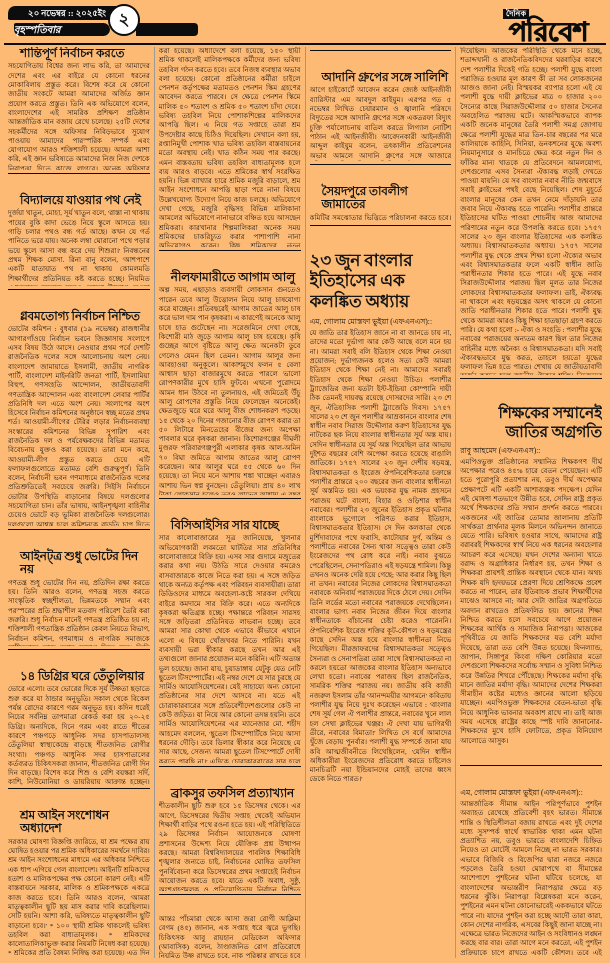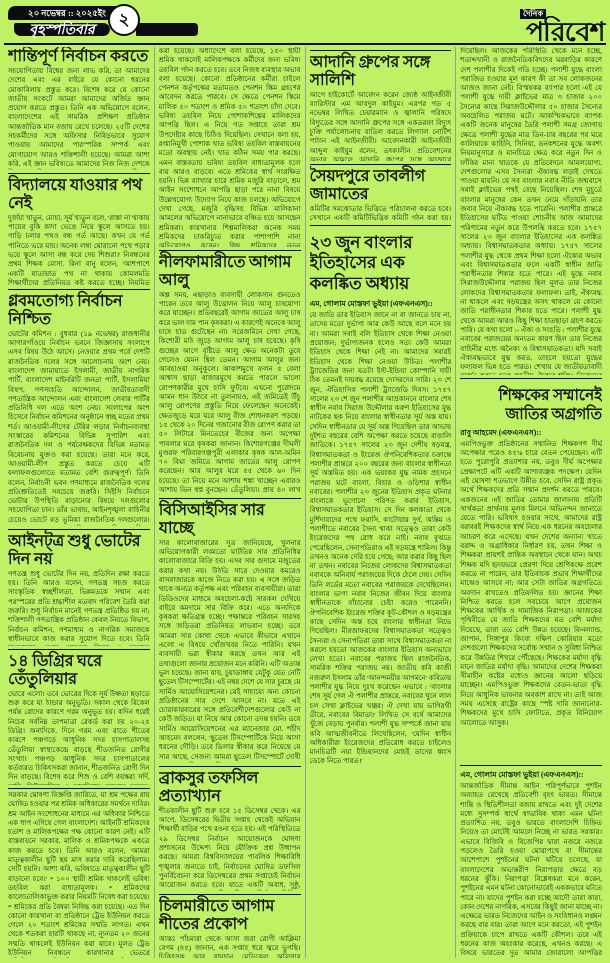--- a/index.html
+++ b/index.html
@@ -1,45 +1,45 @@
 <!DOCTYPE html>
 <html><head>
 <meta charset="utf-8">
 <style>
   *{margin:0;padding:0;box-sizing:border-box}
   html,body{width:610px;height:963px}
   body{background:#eee;font-family:"Liberation Serif",serif;color:#151515}
-  .page{width:610px;height:963px;background:#bef264;padding:2px 4px 0 4px;overflow:hidden;position:relative}
+  .page{width:610px;height:963px;background:#fdba74;padding:2px 4px 0 4px;overflow:hidden;position:relative}
   
   .masthead{position:relative;height:41px}
   .mast-left{position:absolute;left:4px;top:4px;width:190px;height:34px}
   .date-bar{position:absolute;left:0;top:0;width:118px;height:14px;background:#0d0d0d;color:#fff;
             border-radius:8px 8px 8px 2px;font-size:8.5px;font-weight:bold;text-align:center;line-height:14px}
   .day-bar{position:absolute;left:6px;top:17px;width:96px;height:13px;background:#0d0d0d;color:#fff;
-           border-radius:2px 7px 7px 7px;font-size:14px;font-weight:bold;text-align:center;line-height:13px;font-style:italic}
+           border-radius:2px 7px 7px 7px;font-size:10px;font-weight:bold;line-height:13px;font-style:italic}
   .ext-bar{position:absolute;left:128px;top:17px;width:62px;height:13px;background:#0d0d0d;border-radius:0 4px 4px 0}
   .page-circle{position:absolute;left:100px;top:-2px;width:32px;height:32px;border-radius:50%;
                background:#fff;border:2.5px solid #0d0d0d;box-shadow:0 0 0 2px #fff inset;
                font-size:17px;font-weight:bold;text-align:center;line-height:27px;z-index:2}
-  .logo{position:absolute;right:2px;top:1px;text-align:right;line-height:1}
+  .logo{position:absolute;right:19px;top:1px;text-align:right;line-height:1}
   .logo-top{display:inline-block;background:#0d0d0d;color:#fff;font-size:8px;font-weight:bold;
             padding:1px 3px;margin-right:58px;margin-bottom:-2px}
-  .logo-main{display:block;font-size:27px;font-weight:400;letter-spacing:-1px;color:#0d0d0d;
+  .logo-main{display:block;font-size:27px;font-weight:700;letter-spacing:-1px;color:#0d0d0d;
              text-shadow:1px 0 0 #0d0d0d}
   
   .cols{display:flex;height:915px;overflow:hidden;border-top:2.5px solid #0d0d0d;padding-top:2px}
   .col{flex:1 1 0;min-width:0;padding:0 4px;display:flex;flex-direction:column;overflow:hidden}
   .col+.col{border-left:1px solid #9a9a96}
   .art{overflow:hidden;flex:0 0 auto}
   .art.fill{flex:1 1 auto}
-  .ruled{border-top:1.2px solid #0d0d0d;margin-top:3px;padding-top:2px}
-  .hl{font-size:16px;line-height:1.12;font-weight:bold;letter-spacing:-.2px;margin:0 0 2px 0}
+  .ruled{border-top:1.2px solid #0d0d0d;margin-top:3px;padding-top:20px}
+  .hl{font-size:12px;line-height:1.12;font-weight:bold;letter-spacing:-.2px;margin:0 0 2px 12px}
   .hl.big{font-size:17px;text-align:left;line-height:1.2;margin:5px 0 3px 0}
   .hl.mid{font-size:15.5px;text-align:right;line-height:1.25;margin:4px 0 2px 0}
-  .byline{font-size:7.6px;font-weight:bold;margin:0 0 1px 0}
+  .byline{font-size:7.6px;font-weight:normal;margin:0 0 1px 0}
   .body{font-size:7px;line-height:1.33;text-align:justify;word-break:break-word}
 </style>
 </head>
 <body>
 
 <div class="page">
 
   <header class="masthead">
     <div class="mast-left">
       <div class="date-bar">২০ নভেম্বর :: ২০২৫ইং</div>
@@ -70,20 +70,21 @@
       </article>
       <article class="art ruled" style="height:117px">
         <h2 class="hl">আইনট্ত্র শুধু ভোটের দিন নয়</h2>
         <div class="body">গণতন্ত্র শুধু ভোটের দিন নয়, প্রতিদিন রক্ষা করতে হয়। তিনি আরও বলেন, গণতন্ত্র সহজ করতে সাংস্কৃতিক স্বচ্ছশীলতা, ভিন্নমতকে সম্মান এবং পরস্পরের প্রতি শ্রদ্ধাশীল মতবাদ পরিবেশ তৈরি করা জরুরি। শুধু নির্বাচন মানেই গণতন্ত্র প্রতিষ্ঠিত হয় না; শক্তিশালী গণতান্ত্রিক প্রতিষ্ঠান কেবল নিয়তে বিভাগ, নির্বাচন কমিশন, গণমাধ্যম ও নাগরিক সমাজকে স্বাধীনভাবে কাজ করার সুযোগ দিতে হবে। তিনি যুক্তরাজ্যে বেগম খালেদা জিয়া ও অন্যান্য রাজনৈতিক নেতাদের নানা সংগ্রাম ও তাদের এসএলও শুভ ফলের কথা বলেন এবং বলেন, তাদের ত্যাগ গণতান্ত্রিক প্রতিষ্ঠান পুনর্গঠনের পথে নতুন প্রেরণা। তিনি নির্বাচনের প্রেক্ষাপটের সংঘর্ষ করে বলেন, শেখ হাসিনার হাতে সবার চোখ আঙুলবিহীন হয়েছে, আর জনগণের ঐক্যে অনিবার্য ভোটের জন্য কিছু মহল করেছে। বিএনপি কোনো বিচ্যুতি দল নয়; আমরা সব ধর্ম ও মতের মানুষকে নিয়ে একটি গণতান্ত্রিক ধারা তৈরি করতে চাই। নির্বাচনের তালিকা ঘোষণা হয়নি, ভোটারদের চাপবে। তবে নির্বাচনের দেরি কথা নয়, বরং নির্বাচনের মান নিয়ে দেশ একটি গণতান্ত্রিক ধারায় ফিরবে।</div>
       </article>
       <article class="art ruled" style="height:136px">
         <h2 class="hl">১৪ ডিগ্রির ঘরে তেঁতুলিয়ার</h2>
         <div class="body">ভোরে এলো। তবে ভোরের দিকে সূর্য উষ্ণতা ছড়াতে শুরু করে যা ঠান্ডার অনুভূতি। সকাল থেকে বিকেল পর্যন্ত রোদের কারণে গরম অনুভূত হয়। কদিন ধরেই নিচের সর্বনিম্ন তাপমাত্রা রেকর্ড করা হয় ২০-২৫ ডিগ্রি। অন্যদিকে, দিনে গরম এবং রাতে শীতের কারণে পঞ্চগড়ে আধুনিক সদর হাসপাতালসহ তেঁতুলিয়া স্বাস্থ্যকেন্দ্রে বাড়ছে শীতজনিত রোগীর সংখ্যা। পঞ্চগড় আধুনিক সদর হাসপাতালের কর্তব্যরত চিকিৎসকরা জানান, শীতজনিত রোগী দিন দিন বাড়ছে। বিশেষ করে শিশু ও বেশি বয়স্করা সর্দি, কাশি, নিউমোনিয়া ও ডায়রিয়ায় আক্রান্ত হচ্ছেন। হাসপাতালের বিভিন্ন ওয়ার্ডে স্থান সংকুলান না হওয়ায় মেঝে বা বারান্দায় স্থান নিয়েছেন অসংখ্য রোগী। এ বিষয়ে তেঁতুলিয়া প্রথম শ্রেণির আবহাওয়া অফিসের ভারপ্রাপ্ত কর্মকর্তা জিতেন্দ্রনাথ রায় বলেন, হিমালয়ের কাছাকাছি হওয়ায় এ জেলায় সবসময়ই শীতের তীব্রতা বেশি থাকে। আজ ভোরে ৬টায় জেলায় ১৪ ডিগ্রি সেলসিয়াস তাপমাত্রা রেকর্ড করা হয়। গতকালের আর্দ্রতা ছিল ৭২ শতাংশ। কয়েকদিন ধরে সর্বনিম্ন তাপমাত্রা ১৪ থেকে ১৫ ডিগ্রির মধ্যে ওঠানামা করছে। চলতি মাসের শেষের দিকে শৈত্যপ্রবাহ বয়ে যেতে পারে।</div>
       </article>
       <article class="art ruled fill">
+        <h2 class="hl">শ্রম আইন সংশোধন অধ্যাদেশ</h2>
         <div class="body">সরকার ঘোষণা বিজ্ঞপ্তি জারিতে, যা শ্রম পক্ষের রায় ঘোষিত হওয়ার পর শ্রমিক অধিকারের সমর্থনে দাবির। শ্রম আইন সংশোধনের মাধ্যমে এর অধিকার নিশ্চিতে এক ধাপ এগিয়ে গেল বাংলাদেশ। আইনটি শ্রমিকদের হতাশ ও মালিকপক্ষের পক্ষ কোনো কারণ নেই। এটি বাস্তবায়নে সরকার, মালিক ও শ্রমিকপক্ষকে একত্রে কাজ করতে হবে। তিনি আরও বলেন, 'আমরা মাতৃত্বকালীন ছুটি ছয় মাস করার দাবি করেছিলাম। সেটি হয়নি। আশা করি, ভবিষ্যতে মাতৃত্বকালীন ছুটি বাড়ানো হবে।' * ১০০ স্থায়ী শ্রমিক থাকলেই ভবিষ্য তহবিল করা বাধ্যতামূলক। * শ্রমিকদের কালোতালিকাভুক্ত করার নিয়মটি নিষেধ করা হয়েছে। * শ্রমিকের প্রতি বৈষম্য নিষিদ্ধ করা হয়েছে। এত দিন কোনো কারখানা বা প্রতিষ্ঠানে ট্রেড ইউনিয়ন করতে গেলে ২০ শতাংশ শ্রমিকের সম্মতি লাগত। এখন থেকে শতকরা হারটি থাকছে না, ন্যূনতম ২০ জনের সম্মতি থাকলেই ইউনিয়ন করা যাবে। মূলত ট্রেড ইউনিয়ন নিবন্ধনে কারখানার ভেতরে প্রতিক্রিয়াগুলো বিস্তারিত কাগজপত্রে সম্মতি লাগবে, সেটি তুলে নেওয়া হয়েছে। অধ্যাদেশ অনুযায়ী, কোনো প্রতিষ্ঠানে ২০ থেকে ৫০০ জন শ্রমিক থাকলে ট্রেড ইউনিয়ন করতে ৪০ জনের সম্মতি লাগবে। এ ছাড়া ৫০১ থেকে ১ হাজার শ্রমিক থাকা প্রতিষ্ঠানের ক্ষেত্রে ১০০ জন, ১ হাজার ৫০১ থেকে ৩ হাজার শ্রমিক থাকা প্রতিষ্ঠানের ক্ষেত্রে ৪০০ জন এবং ৩ হাজার ১ থেকে এর বেশি শ্রমিক থাকলে ৪০০ জন প্রতিষ্ঠানের দরকারভুক্ত ট্রেড ইউনিয়ন নিবন্ধনের জন্য আবেদন করা যাবে। একটি প্রতিষ্ঠানে সর্বোচ্চ পাঁচটির বেশি ট্রেড ইউনিয়ন করা যাবে না। এত দিন সর্বোচ্চ তিনটি করা যেত। এত দিন শ্রম আইনে শ্রমিকদের সুবিধার জন্য ভবিষ্য তহবিল গঠনের কথা বলা থাকলেও তা বাধ্যতামূলক ছিল না। তবে এবার বাধ্যতামূলক।</div>
       </article>
     </section>
 
     <section class="col">
       <article class="art" style="height:200px">
         <div class="body">করা হয়েছে। অধ্যাদেশে বলা হয়েছে, ১৫০ স্থায়ী শ্রমিক থাকলেই মালিকপক্ষকে কর্মীদের জন্য ভবিষ্য তহবিল গঠন করতে হবে। তবে নিজস্ব ব্যবস্থার অভাব বলা হয়েছে। কোনো প্রতিষ্ঠানের কর্মীরা চাইলে পেনশন কর্তৃপক্ষের মতামতও পেনশন স্কিম গ্রহণের আবেদন করতে পারবে। সে ক্ষেত্রে পেনশন স্কিমে মালিক ৫০ শতাংশ ও শ্রমিক ৫০ শতাংশ চাঁদা দেবে। ভবিষ্য তহবিল নিয়ে পোশাকশিল্পের মালিকদের আপত্তি ছিল। এ নিয়ে গত সপ্তাহে তারা শ্রম উপদেষ্টার কাছে চিঠিও দিয়েছিল। সেখানে বলা হয়, রপ্তানিমুখী পোশাক খাত ভবিষ্য তহবিল বাস্তবায়নের মতো অবস্থায় নেই। খাত কঠিন সময় পার করছে। এমন বাস্তবতায় ভবিষ্য তহবিল বাধ্যতামূলক হলে ব্যয় আরও বাড়বে। এতে শ্রমিকের স্বার্থ সংরক্ষিত হয়নি। ভিন্ন ব্যাখ্যার হারে শ্রমিক মজুরি বাড়ালে, শ্রম আইন সংশোধনে আপত্তি ছাড়া পরে নানা বিষয়ে উল্লেখযোগ্য উদ্যোগ নিয়ে কাজ চলছে। অভিযোগে দেখা গেছে, মজুরি বৃদ্ধিসহ বিভিন্ন মালিকানা আমলের অভিযোগে নানাভাবে বঞ্চিত হয়ে আসছেন শ্রমিকরা। কারখানার শিল্পমালিকরা অনেক সময় শ্রমিকদের চাকরিচ্যুত করার পাশাপাশি নানা অভিযোগও করেন। কিছু শ্রমিকদের নতুন আইনগুলো উপকারী হবে বলে জানিয়েছে। মালিকানা শ্রম আইনে প্রতিষ্ঠার কালোবাজারভুক্ত করার নিয়মটি নিষিদ্ধ করা হয়েছে। এ ছাড়া মালিক বা মালিকদের প্রতিনিধি নিয়োগের শ্রমিক সংগঠন গঠনের বিষয়ে নেওয়া যাবে না। পক্ষপাতমূলকভাবে নির্বাচনে ট্রেড ইউনিয়নের কর্মকর্তাদের বরখাস্ত এবং অন্য ট্রেড ইউনিয়নে শ্রমিকের উদ্যোগ করা সম্ভব না। জানতে চাইলে শ্রমিকদের বহুল আকারে প্রথম আলোকে বলেন, শ্রম আইনের সুফল শ্রমিকের কাছে পৌঁছাতে হলে কারখানার কর্তৃপক্ষের সদিচ্ছা ও সচেতনতা জরুরি হবে। এরই সঙ্গে দুর্নীতি বন্ধ করতে হবে।</div>
       </article>
       <article class="art ruled" style="height:245px">
         <h2 class="hl">নীলফামারীতে আগাম আলু</h2>
@@ -91,21 +92,20 @@
       </article>
       <article class="art ruled" style="height:265px">
         <h2 class="hl">বিসিআইসির সার যাচ্ছে</h2>
         <div class="body">সার কালোবাজারের সূত্র জানিয়েছে, খুলনার অভিযোগকারী লবমতো ঘাটতির সার প্রতিনিধির কালোবাজারে বিক্রি হয়। এসব সার গুদামে মজুতের করার কথা নয়। উঠতি সারে দেওয়ার কমরেও বাসবাজারকে কাজে নিতে করা হয়। এ সঙ্গে জড়িত থাকে অন্যত্র কর্তৃপক্ষ এবং পরিবহন ব্যবসায়ীরা। তারা ডিডিওদের মাধ্যমে অবহেলা-কষ্টে সারকল দেখিয়ে বাইরে কমদামে সার বিক্রি করে। এতে অন্যদিকে কৃষকরা ক্ষতিগ্রস্ত হচ্ছে। পক্ষান্তরে পরিবহন সারসহ সঙ্গে জড়িতরা প্রতিনিয়ত লাভবান হচ্ছে। তবে আমরা সার কোথা থেকে এভাবে কীভাবে এখানে এলো এ বিষয়ে খোঁজখবর নিতে পারিনি। যখন ব্যবসায়ী ভরা স্বীকার করছে তখন আর এই তথ্যগুলো জানার প্রয়োজন মনে করিনি। এটি অত্যন্ত ভুল হয়েছে। জানা যায়, চুয়াডাঙ্গায় যেটুকু যেত নেটি ছুতেল টিসম্পোর্টের। এই নম্বর দেশে যে সার চুরছে যে সার্মিও আযোসিয়েশনের। যেই সাহায্যে অন্য কোনো প্রতিষ্ঠানের সার দেশে আসবে না। যতে এই চোরাকারবারের সঙ্গে প্রতিবেশীদেশগুলোর কেউ না কেউ জড়িত। যা নিয়ে আর কোনো তদন্ত হয়নি। তবে সার্মিও আযোসিয়েশনের এর ম্যানেজার মো. শহীদ আহমেদ বললেন, 'ছুতেল টিসম্পোর্টিকে নিয়ে আসা ধরনের দৌড়ি। তবে ডিলার স্বীকার করে নিয়েছে যে সার আছে, সেজন্য আমরা ছুতেল টিসম্পোর্টে দোষী করতে পারছি না।' এদিকে চোরাকারবারের সার হলে থাকার বিষয়ে সিসিআইসির মহাব্যবস্থাপক (মার্কেটিং) সোহানভাবে রেজারির রাব্বী বলেন, 'আমরা বেশি চালিত অনুযায়ী মাল গুদামে পৌঁছেছে কি না। বিষয়টি নিয়ে সার্মিও আযোসিয়েশনের কর্তৃপক্ষের সঙ্গে কথা হয়েছে। তারা চালিত অনুযায়ী সার পেয়ে গেছে জানিয়েছে। ফলে এই বিষয় নিয়ে আর তদন্ত হয়নি।'</div>
       </article>
       <article class="art ruled" style="height:125px">
         <h2 class="hl">ব্রাকসুর তফসিল প্রত্যাখ্যান</h2>
         <div class="body">শীতকালীন ছুটি শুরু হবে ১৫ ডিসেম্বর থেকে। এর আগে, ডিসেম্বরের দ্বিতীয় সপ্তাহ থেকেই অভিযান শিক্ষার্থী বাড়ির পথে রওনা হতে হয়। এই পরিস্থিতিতে ২৯ ডিসেম্বর নির্বাচন আয়োজনকে ঘোষণা প্রশাসনের উদ্দেশ্য নিয়ে যৌক্তিক প্রশ্ন উত্থাপন করছে। আমরা বিশ্ববিদ্যালয়ের পাবলিক শিক্ষাবিধি শৃঙ্খলার জন্যতে চাই, নির্বাচনের ঘোষিত তফসিল পুনর্বিবেচনা করে ডিসেম্বরের প্রথম সপ্তাহেই নির্বাচন আয়োজন করতে হবে। যাতে একটি অবাধ, সুষ্ঠু, অংশগ্রহণমূলক ও প্রতিযোগিতায় নির্বাচন নিশ্চিত হয়। অন্যথায় শিক্ষার্থীরা তাদের ন্যায্য অধিকার আদায়ে আরও কঠোর কর্মসূচি নিতে বাধ্য হবে।' উল্লেখ্য, এর আগে গতকাল মঙ্গলবার শিক্ষার্থীরা ব্রাকসু নির্বাচন কমিশনের ভবনমুখে ঘোষণা কার্যকালের না ঘোষণা সকাল ঘেরাও প্রশাসনিক ভবনে অবস্থান কর্মসূচি পালন করেছিলেন। পরে আন্দোলনের মুখে রাত ৮টায় প্রথম নির্বাচন কমিশনারদের ৫ সদস্যের কমিশন ২৯ ডিসেম্বর ভোট গ্রহণ হবে জানিয়ে একটি নির্বাচনী তফসিল ঘোষণা করে। তবে শিক্ষার্থীদের দাবি, যেহেতু বিশ্ববিদ্যালয়ের শীতকালীন ছুটি ২১ থেকে ৩১ ডিসেম্বর পর্যন্ত, তাই ছুটির মধ্যে নির্বাচনের তারিখ নির্ধারণ করা শিক্ষার্থীদের সঙ্গে একপ্রকার মতবিরোধিতা ও প্রহসনের শামিল।</div>
       </article>
       <article class="art ruled fill">
-        <h2 class="hl">চিলমারীতে আগাম শীতের প্রকোপ</h2>
         <div class="body">আন্তঃ পাঁচমারা থেকে আসা জরা রোগী আক্লিমা বেগম (৪৫) জানান, এক সপ্তাহ ধরে জ্বরে ভুগছি। চিকিৎসক আবু রায়হান মেডিকেল অফিসার (আবাসিক) বলেন, ঠাণ্ডাজনিত রোগ প্রতিরোধে নিয়মিত উষ্ণ রাখতে হবে, নাক পরিষ্কার রাখতে হবে এবং বৃষ্টি ভরে না ভেজে ব্যায়াম চলাচল করে এমন পরিবেশে রাখতে হবে। খাবারটি বাড়লে বা শিশুর খাওয়ানো কমলে দ্রুত চিকিৎসকের পরামর্শ নিতে হবে। উপজেলা স্বাস্থ্য ও প.প. কর্মকর্তা আমিনুল ইসলাম জানান, এ সময় ঠাণ্ডাজনিত রোগী বাড়ছে। বিশেষ করে শিশু ও বয়স্ক রোগীদের বাড়তি যত্ন নিতে হবে।</div>
       </article>
     </section>
 
     <section class="col">
       <article class="art ruled" style="height:111px">
         <h2 class="hl">আদানি গ্রুপের সঙ্গে সালিশি</h2>
         <div class="body">আগে হাইকোর্টে আবেদন করেন জ্যেষ্ঠ আইনজীবী ব্যারিস্টার এম আবদুল কাইয়ুম। এরপর গত ৫ নভেম্বর লিখিত চেয়ারম্যান ও জ্বালানি পরিষদে বিদ্যুতের সঙ্গে আদানি গ্রুপের সঙ্গে একতরফা বিদ্যুৎ চুক্তি পর্যালোচনায় বাতিল করতে লিগ্যাল নোটিশ পাঠান এই আইনজীবী। আবেদনকারী আইনজীবী আব্দুল কাইয়ুম বলেন, তৎকালীন প্রতিবেশনের অভাব আমলে আদানি গ্রুপের সঙ্গে আজারে পরিকল্পনা নিয়ে কিল সালিশি কার্যক্রম শুরু করে, তখন এই তদন্তের গুরুত্ব থাকবে না। এ কারণে তারা নির্দেশনা চেয়েছে। আদালতে সূত্রে করা চুক্তিতে অনেক অসঙ্গতি হওয়ায় গলার জবাবে এই আদানির সঙ্গে ঠিক এমন আগে গত বছরের ১৯ নভেম্বর হাইকোর্টের আদেশটি ভেঙে চুক্তি নিয়ে এক রিট আবেদনের পরিপ্রেক্ষিতে রুল জারির পাশাপাশি আন্তর্জাতিক আইনের নেন। এতে আদানির সঙ্গে হওয়া চুক্তি বিষয়ক তদন্ত করে প্রতিবেদন দিতে ভিন্ন সদস্যের কমিটি গঠন করে দেন আদালত।</div>
       </article>
       <article class="art ruled" style="height:58px">

